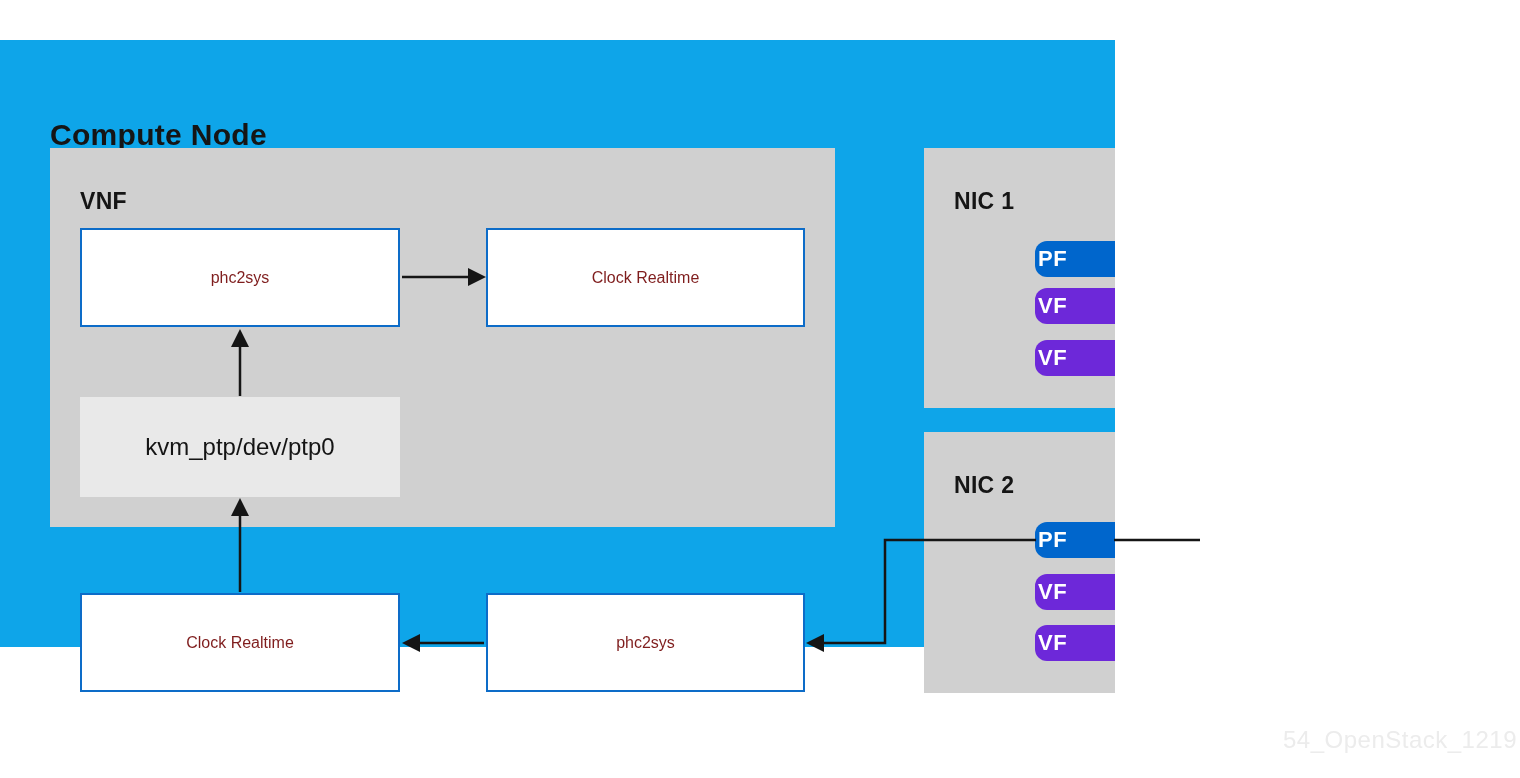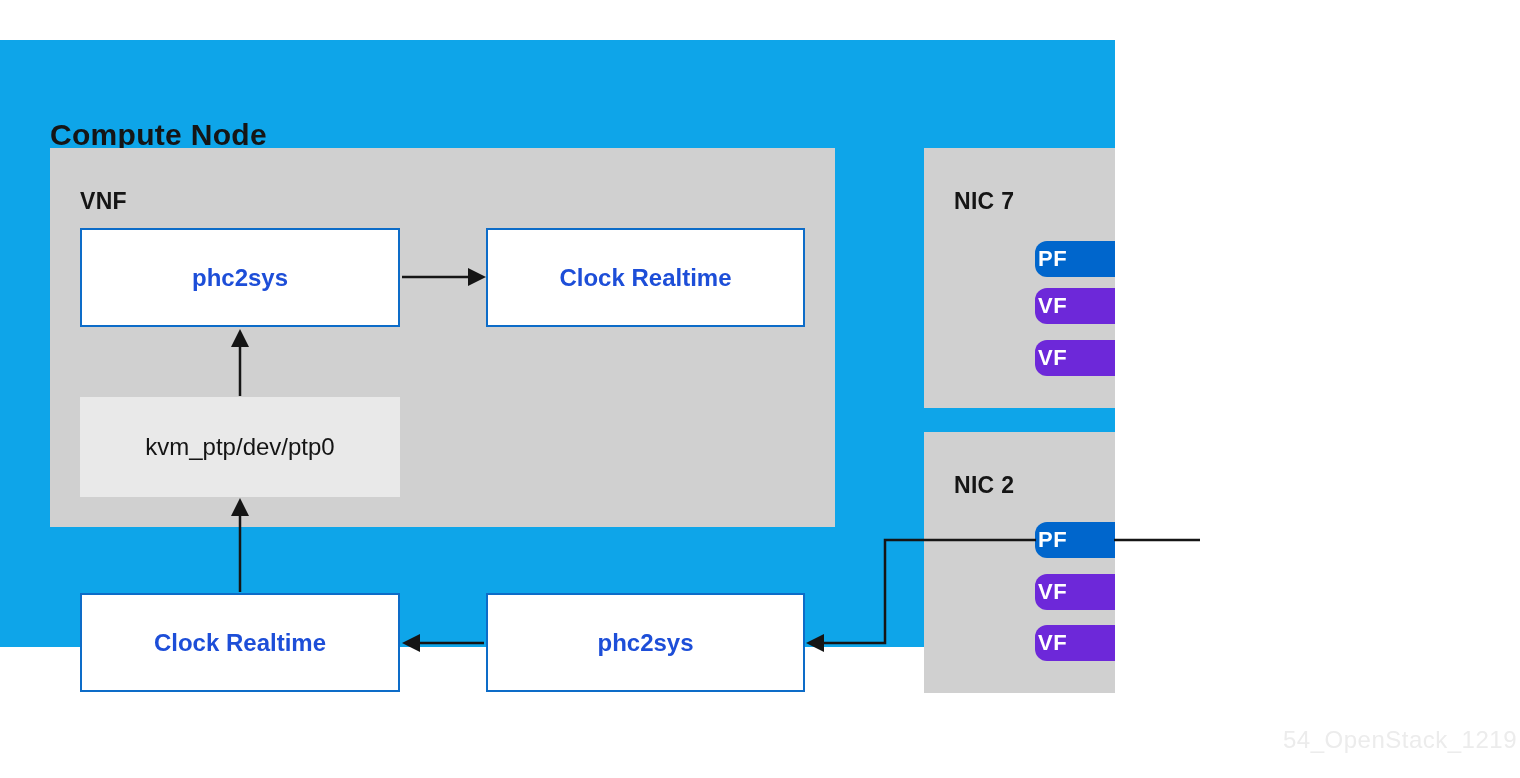--- a/index.html
+++ b/index.html
@@ -20,21 +20,21 @@
     border-radius:12px 0 0 12px; box-sizing:border-box; padding-left:3px;
     color:#ffffff; font-size:22px; font-weight:700; line-height:36px; letter-spacing:.5px;
   }
   .badge-pf { background:#0066cc; }
   .badge-vf { background:#6d28d9; }
   .nic-b1 { top:93px; }  .nic-b2 { top:140px; } .nic-b3 { top:192px; }
   .nic2-b1 { top:90px; } .nic2-b2 { top:142px; } .nic2-b3 { top:193px; }
   .box {
     position:absolute; background:#ffffff; border:2px solid #0d6cc8; box-sizing:border-box;
     display:flex; align-items:center; justify-content:center;
-    font-size:24px; font-weight:700; color:#1d4ed8;
+    font-size:16px; font-weight:400; color:#7f1d1d;
   }
   .kvm-box {
     position:absolute; background:#e9e9e9; box-sizing:border-box;
     display:flex; align-items:center; justify-content:center;
     font-family:Liberation Sans, sans-serif; font-size:24px; color:#151515;
   }
   .arrows { position:absolute; left:0; top:0; width:1520px; height:778px; pointer-events:none; }
   .arrows line, .arrows polyline { stroke:#151515; stroke-width:2.5; fill:none; }
   .arrows polygon { fill:#151515; }
   .watermark {
@@ -49,21 +49,21 @@
 
   <div class="compute-panel">
     <div class="compute-title">Compute Node</div>
   </div>
 
   <div class="group vnf-panel">
     <div class="group-label">VNF</div>
   </div>
 
   <div class="group nic-panel nic1-panel">
-    <div class="group-label">NIC 7</div>
+    <div class="group-label">NIC 1</div>
     <div class="badge badge-pf nic-b1">PF</div>
     <div class="badge badge-vf nic-b2">VF</div>
     <div class="badge badge-vf nic-b3">VF</div>
   </div>
 
   <div class="group nic-panel nic2-panel">
     <div class="group-label">NIC 2</div>
     <div class="badge badge-pf nic2-b1">PF</div>
     <div class="badge badge-vf nic2-b2">VF</div>
     <div class="badge badge-vf nic2-b3">VF</div>

